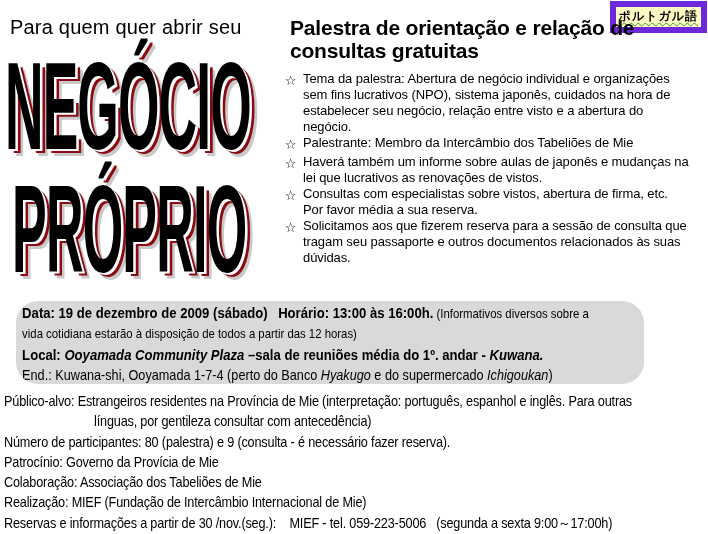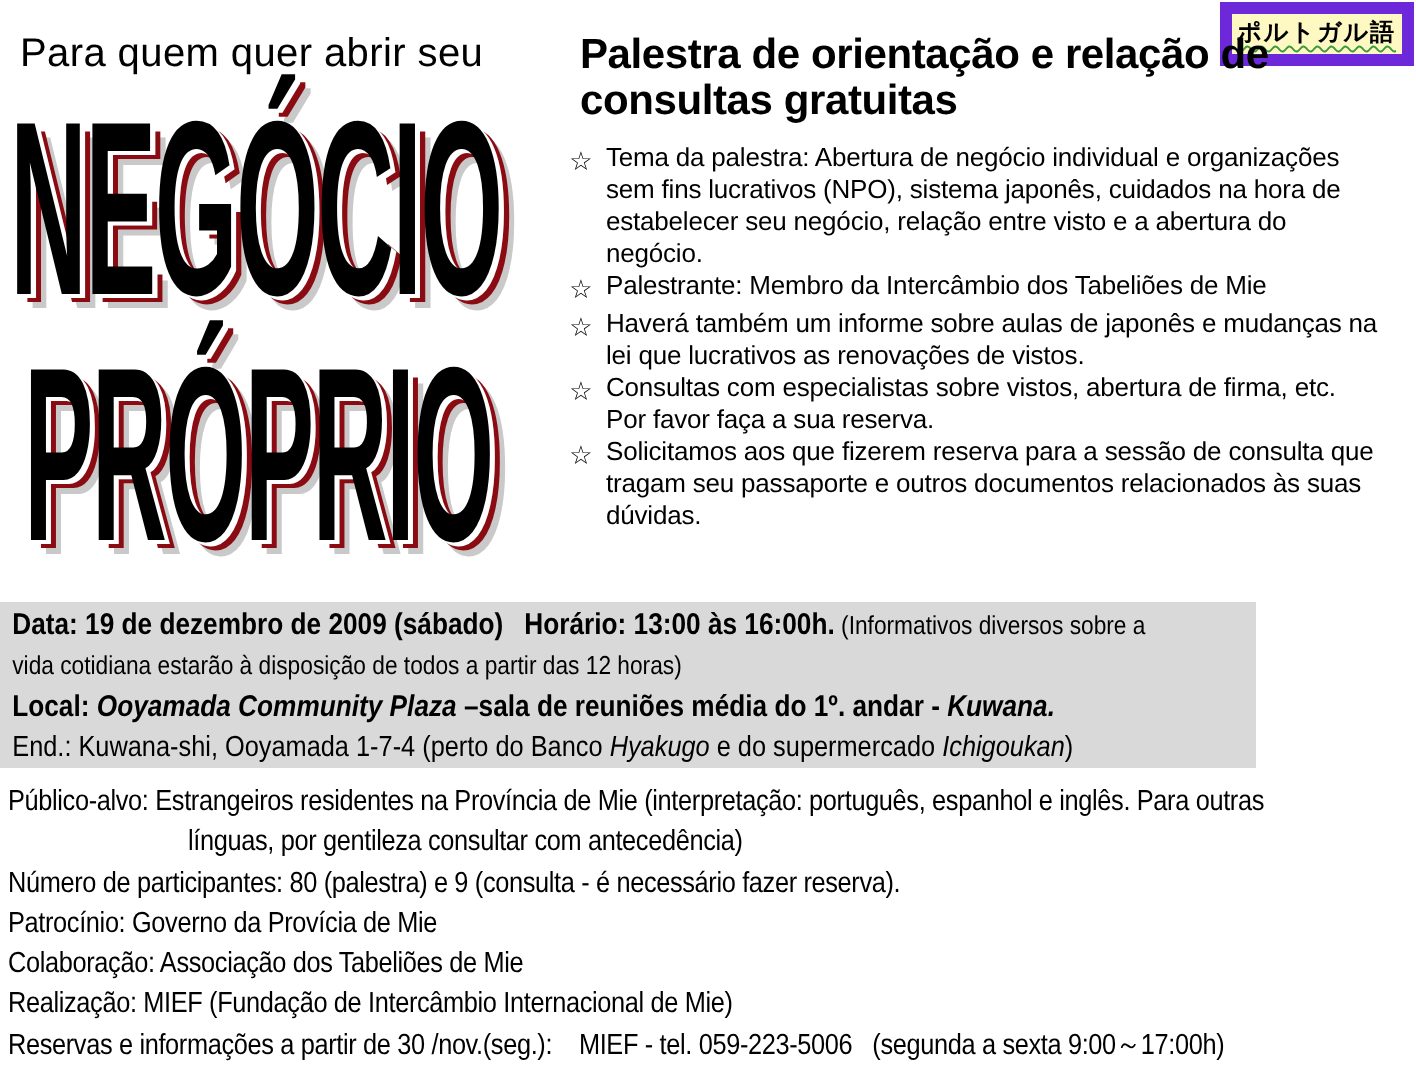--- a/index.html
+++ b/index.html
@@ -26,21 +26,21 @@
   .right-col { position:absolute; left:278px; top:16px; width:428px; }
   .main-title {
     padding-left:12px; font-size:21px; font-weight:bold; line-height:23px;
     letter-spacing:-0.2px; white-space:pre-line;
   }
   .bullets { margin-top:9px; }
   .bullet-row { display:flex; align-items:flex-start; }
   .bullet-star { width:25px; flex:0 0 25px; font-size:13px; line-height:19px; text-align:center; }
   .bullet-text { flex:1; font-size:13px; line-height:16px; white-space:pre-line; letter-spacing:-0.1px; }
 
-  .info-box { position:absolute; left:0; top:301px; width:628px; height:83px; background:#d9d9d9; overflow:hidden; }
+  .info-box { position:absolute; left:16px; top:301px; width:628px; height:83px; background:#d9d9d9; overflow:hidden;border-radius:22px; }
   .condensed { width:810px; transform:scaleX(0.874); transform-origin:0 0; }
   .info-inner { padding:2px 0 0 7px; }
   .info-line1 { font-size:13px; line-height:20px; white-space:nowrap; }
   .info-line1 .b { font-size:15px; font-weight:bold; }
   .info-line1 .gap { display:inline-block; width:12px; }
   .info-line2 { font-size:15px; font-weight:bold; line-height:21px; white-space:nowrap; }
   .info-line3 { font-size:14.5px; line-height:20px; white-space:nowrap; }
   .it { font-style:italic; }
 
   .footer { position:absolute; left:4px; top:391px; }
@@ -76,21 +76,21 @@
         <div class="bullet-text">Palestrante: Membro da Intercâmbio dos Tabeliões de Mie</div>
       </div>
       <div class="bullet-row">
         <span class="bullet-star">☆</span>
         <div class="bullet-text">Haverá também um informe sobre aulas de japonês e mudanças na
 lei que lucrativos as renovações de vistos.</div>
       </div>
       <div class="bullet-row">
         <span class="bullet-star">☆</span>
         <div class="bullet-text">Consultas com especialistas sobre vistos, abertura de firma, etc.
-Por favor faça a sua reserva.</div>
+Por favor média a sua reserva.</div>
       </div>
       <div class="bullet-row">
         <span class="bullet-star">☆</span>
         <div class="bullet-text">Solicitamos aos que fizerem reserva para a sessão de consulta que
 tragam seu passaporte e outros documentos relacionados às suas
 dúvidas.</div>
       </div>
     </div>
   </div>
 

